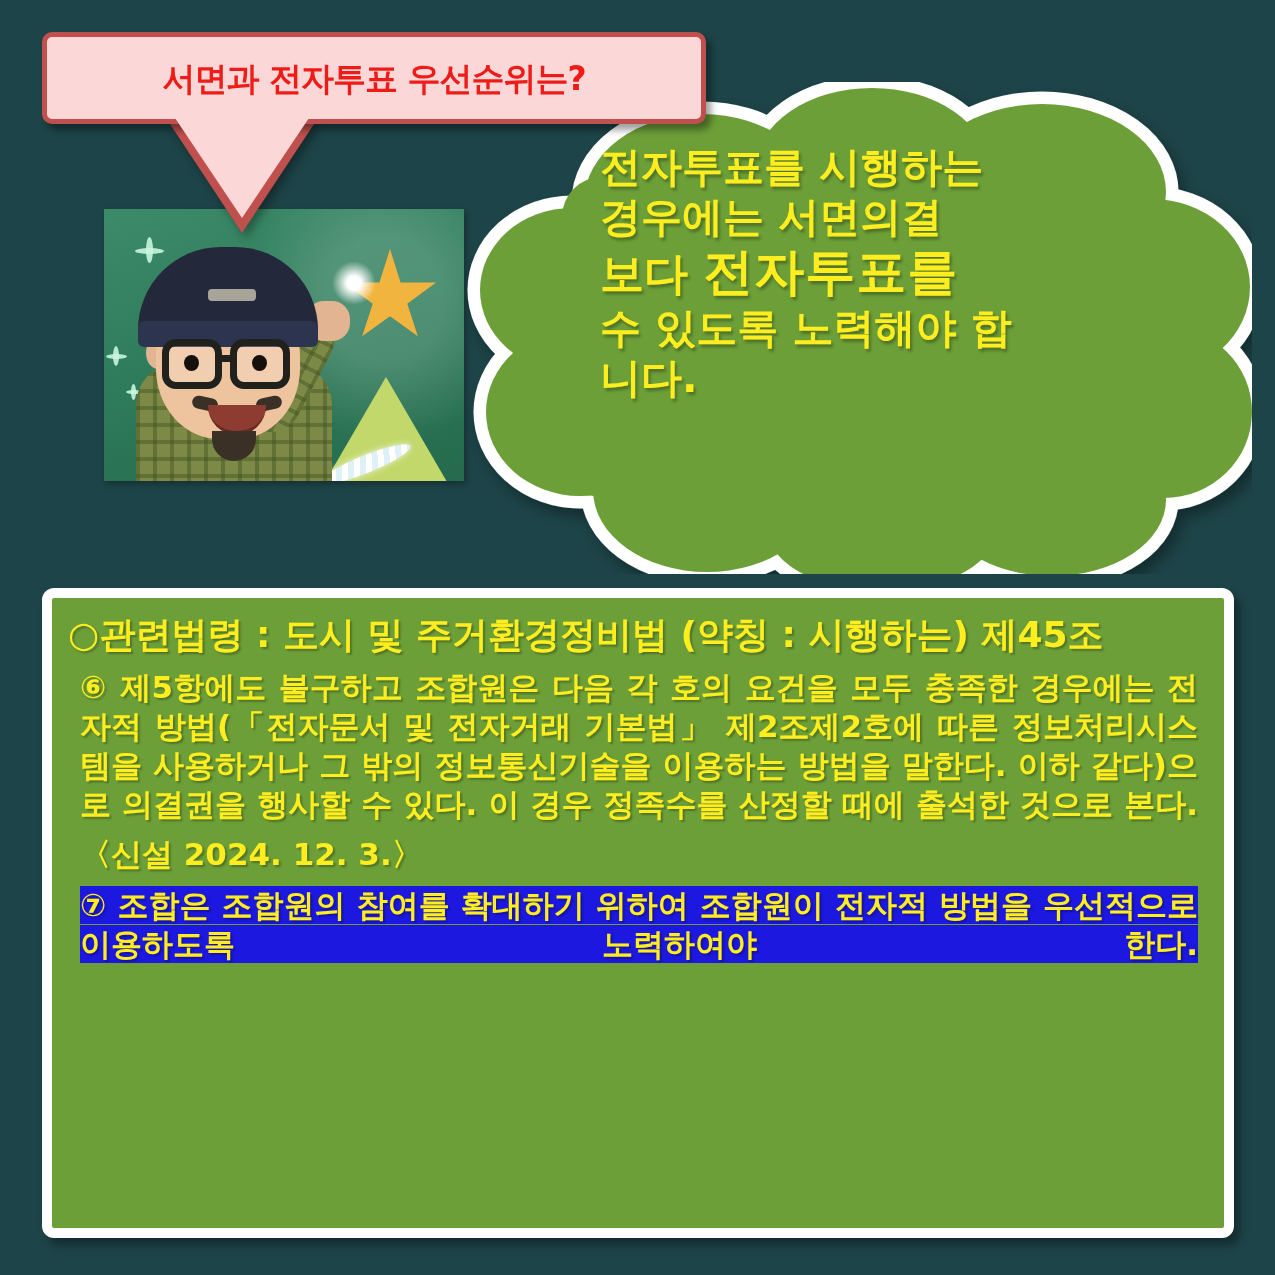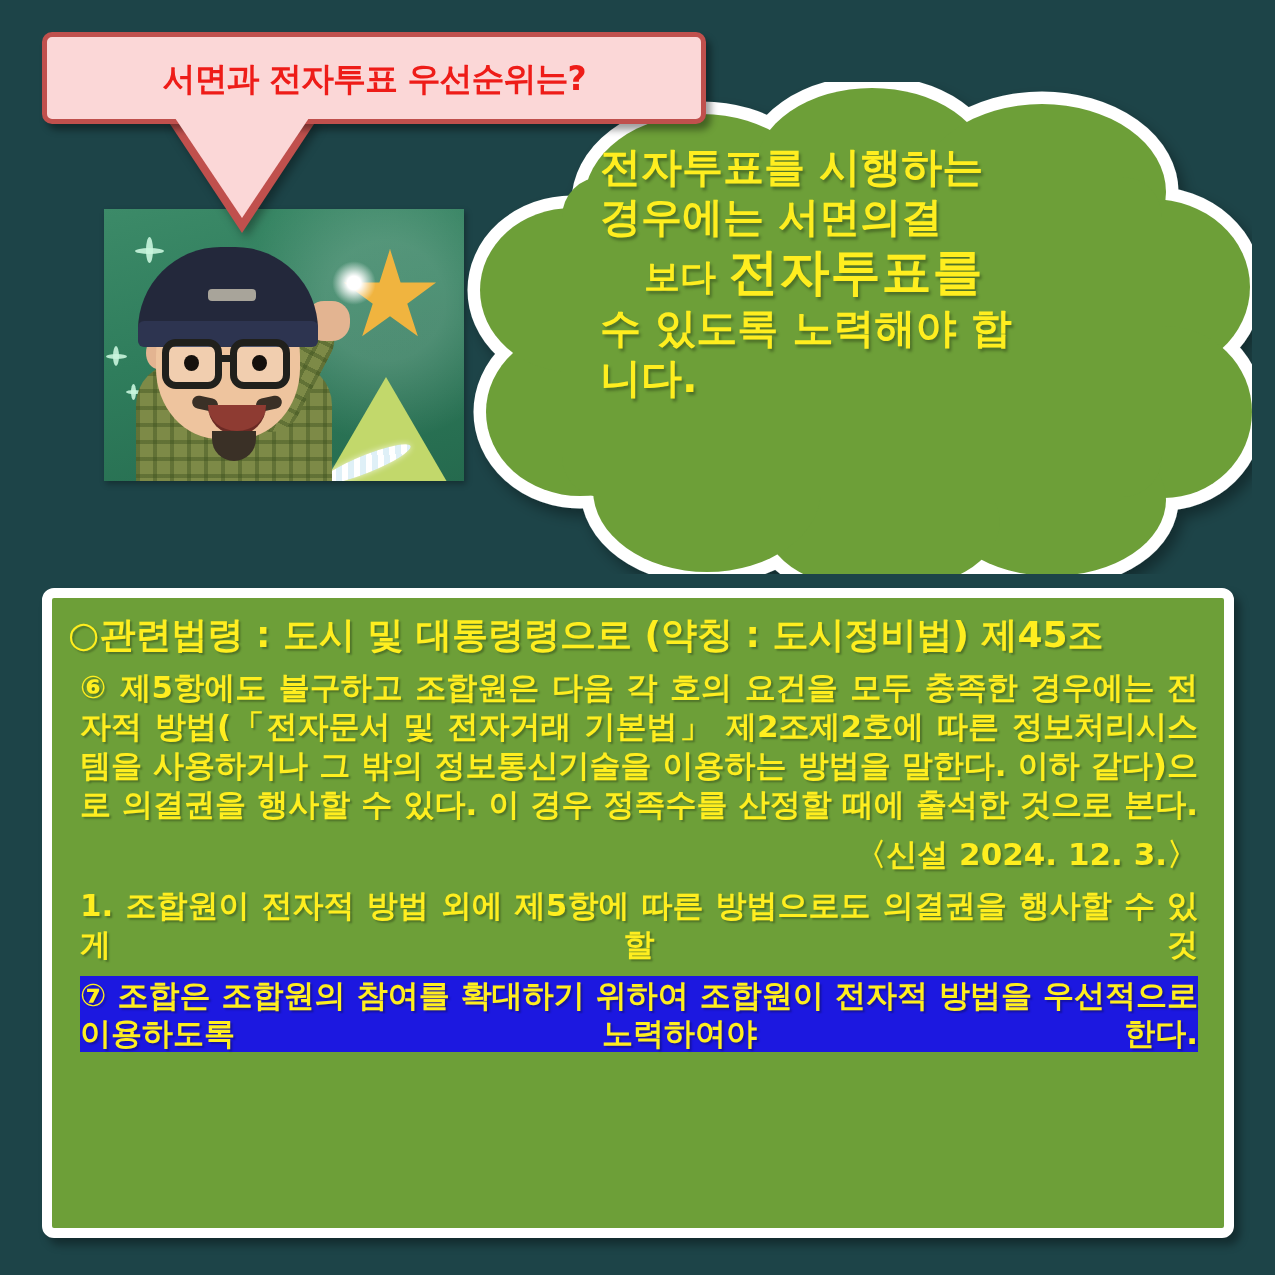--- a/index.html
+++ b/index.html
@@ -308,21 +308,21 @@
     width: 490px;
     color: #ffee1f;
     font-weight: bold;
     line-height: 1.22;
     text-shadow: 2px 3px 3px rgba(0,0,0,0.30);
     font-family: "DejaVu Sans", sans-serif;
   }
   .cl-line { display: block; white-space: nowrap; }
   .cl-sm { font-size: 41px; }
   .cl-mix-lg { font-size: 50px; letter-spacing: 1px; }
-  .cl-mix-sm { font-size: 36px; margin-left: 44px; }
+  .cl-mix-sm { font-size: 44px; }
 
   
   #legal-box {
     position: absolute;
     left: 42px;
     top: 588px;
     width: 1192px;
     height: 650px;
     background: #6d9f38;
     border: 10px solid #ffffff;
@@ -345,21 +345,21 @@
   .legal-p {
     color: #ffee1f;
     font-weight: bold;
     font-size: 31px;
     line-height: 1.25;
     text-shadow: 2px 2px 2px rgba(0,0,0,0.28);
     font-family: "DejaVu Sans", sans-serif;
     margin: 12px;
   }
   .legal-p.justify { text-align: justify; text-align-last: justify; }
-  .legal-p.plain { text-align: right; }
+  .legal-p.plain { text-align: left; }
   .hl-wrap { display: block; }
   .hl {
     background: #1c18e0;
     box-decoration-break: clone;
     -webkit-box-decoration-break: clone;
     padding: 1px 0;
   }
 </style>
 </head>
 <body>
@@ -441,18 +441,17 @@
   <div id="cloud-text">
     <span class="cl-line cl-sm">전자투표를 시행하는</span>
     <span class="cl-line cl-sm">경우에는 서면의결</span>
     <span class="cl-line"><span class="cl-mix-sm">보다 </span><span class="cl-mix-lg">전자투표를</span></span>
     <span class="cl-line cl-sm">수 있도록 노력해야 합</span>
     <span class="cl-line cl-sm">니다.</span>
   </div>
 </div>
 
 <div id="legal-box">
-  <div id="legal-heading">○관련법령 : 도시 및 대통령령으로 (약칭 : 도시정비법) 제45조</div>
+  <div id="legal-heading">○관련법령 : 도시 및 주거환경정비법 (약칭 : 시행하는) 제45조</div>
   <p class="legal-p justify">⑥ 제5항에도 불구하고 조합원은 다음 각 호의 요건을 모두 충족한 경우에는 전자적 방법(「전자문서 및 전자거래 기본법」 제2조제2호에 따른 정보처리시스템을 사용하거나 그 밖의 정보통신기술을 이용하는 방법을 말한다. 이하 같다)으로 의결권을 행사할 수 있다. 이 경우 정족수를 산정할 때에 출석한 것으로 본다.</p>
   <p class="legal-p plain">〈신설 2024. 12. 3.〉</p>
-  <p class="legal-p justify">1. 조합원이 전자적 방법 외에 제5항에 따른 방법으로도 의결권을 행사할 수 있게 할 것</p>
   <p class="legal-p justify hl-wrap"><span class="hl">⑦ 조합은 조합원의 참여를 확대하기 위하여 조합원이 전자적 방법을 우선적으로 이용하도록 노력하여야 한다.</span></p>
 </div>
 
 </body></html>

